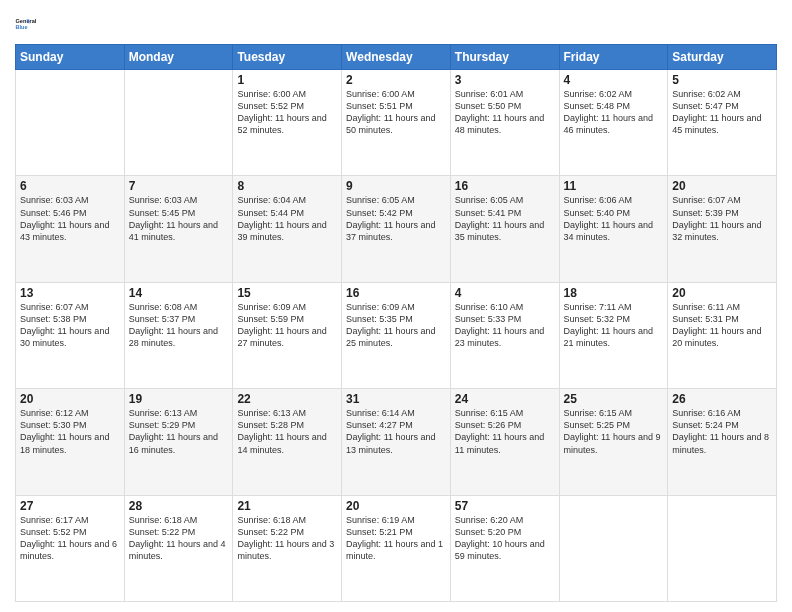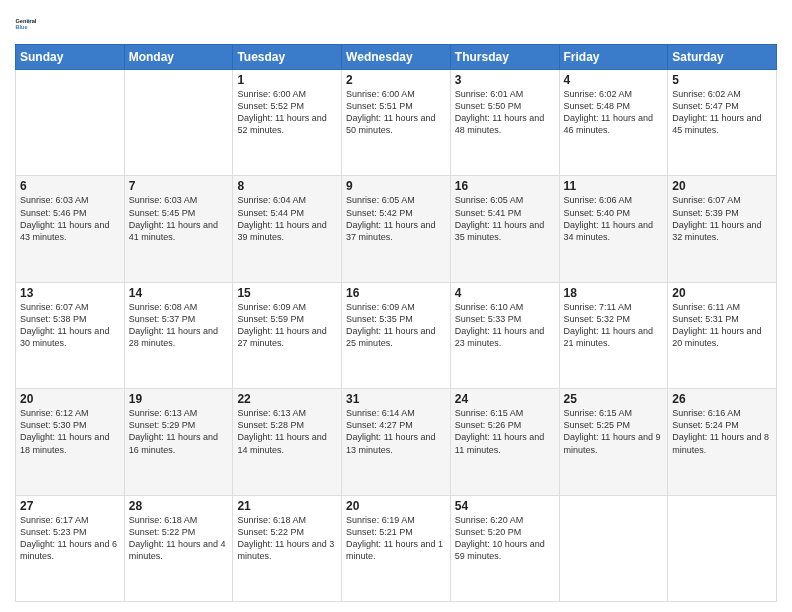--- a/index.html
+++ b/index.html
@@ -299,21 +299,21 @@
             <span class="day-number">26</span>
             <div class="cell-text">Sunrise: 6:16 AM
 Sunset: 5:24 PM
 Daylight: 11 hours and 8 minutes.</div>
           </td>
         </tr>
         <tr>
           <td>
             <span class="day-number">27</span>
             <div class="cell-text">Sunrise: 6:17 AM
-Sunset: 5:23 PM
+Sunset: 5:52 PM
 Daylight: 11 hours and 6 minutes.</div>
           </td>
           <td>
             <span class="day-number">28</span>
             <div class="cell-text">Sunrise: 6:18 AM
 Sunset: 5:22 PM
 Daylight: 11 hours and 4 minutes.</div>
           </td>
           <td>
             <span class="day-number">21</span>
@@ -321,21 +321,21 @@
 Sunset: 5:22 PM
 Daylight: 11 hours and 3 minutes.</div>
           </td>
           <td>
             <span class="day-number">20</span>
             <div class="cell-text">Sunrise: 6:19 AM
 Sunset: 5:21 PM
 Daylight: 11 hours and 1 minute.</div>
           </td>
           <td>
-            <span class="day-number">54</span>
+            <span class="day-number">57</span>
             <div class="cell-text">Sunrise: 6:20 AM
 Sunset: 5:20 PM
 Daylight: 10 hours and 59 minutes.</div>
           </td>
           <td class="empty-cell"></td>
           <td class="empty-cell"></td>
         </tr>
       </tbody>
   </table>
 </div>

